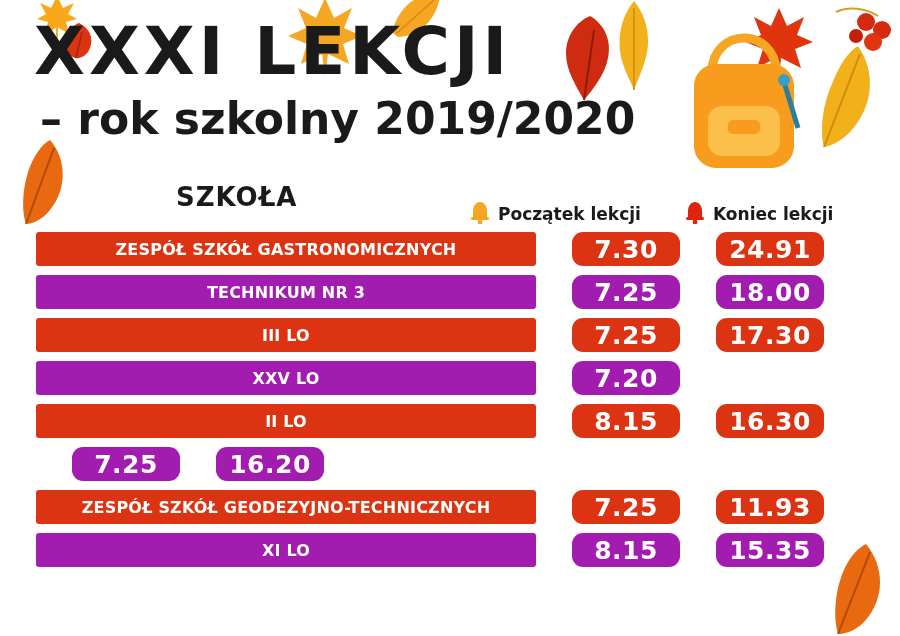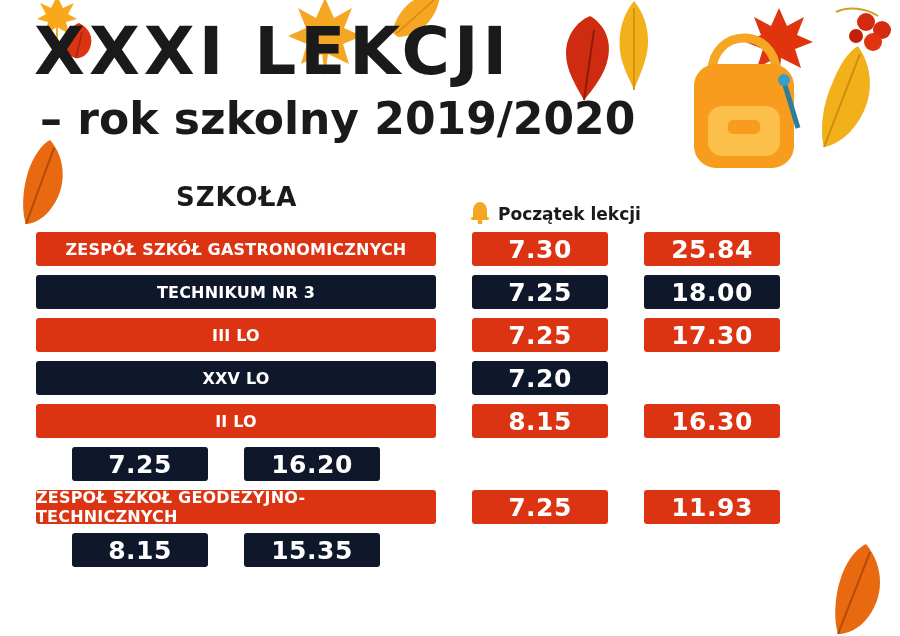--- a/index.html
+++ b/index.html
@@ -90,36 +90,36 @@
   .cell {
     height: 34px;
     display: flex;
     align-items: center;
     justify-content: center;
     color: #ffffff;
     font-family: "DejaVu Sans", sans-serif;
     font-weight: bold;
   }
   .cell-school {
-    width: 400px;
+    width: 500px;
     font-size: 16px;
     letter-spacing: 0.2px;
     border-radius: 3px;
   }
   .cell-time {
-    width: 136px;
+    width: 108px;
     font-size: 25px;
-    border-radius: 3px;
+    border-radius: 11px;
     letter-spacing: 0.5px;
   }
   .gap1 { width: 36px; }
   .gap2 { width: 36px; }
 
   .r-dark  { background: #dc3412; }
-  .r-light { background: #0f172a; }
+  .r-light { background: #a21caf; }
 </style>
 </head>
 <body>
 
 <div class="leaf" style="left:36px;top:-6px;">
   <svg width="42" height="46" viewBox="0 0 42 46">
       <path d="M21 2 L27 14 L38 9 L32 20 L41 25 L30 28 L33 40 L21 33 L9 41 L12 28 L1 25 L10 20 L4 9 L15 14 Z" fill="#f9a81a"></path>
       <path d="M21 33 L21 46" stroke="#f9a81a" stroke-width="2"></path>
     </svg>
 </div>
@@ -208,30 +208,40 @@
     <span>
       <svg width="20" height="24" viewBox="0 0 20 24">
           <path d="M10 2 C14 2 17 6 17 11 L17 17 L3 17 L3 11 C3 6 6 2 10 2 Z" fill="#f5a623"></path>
           <rect x="1" y="17" width="18" height="3" rx="1.5" fill="#f5a623"></rect>
           <circle cx="10" cy="22" r="2.4" fill="#f5a623"></circle>
         </svg>
     </span>
     <span class="head-label">Początek lekcji</span>
   </div>
 
+  <div class="head-group end">
+    <span>
+      <svg width="20" height="24" viewBox="0 0 20 24">
+          <path d="M10 2 C14 2 17 6 17 11 L17 17 L3 17 L3 11 C3 6 6 2 10 2 Z" fill="#e0240c"></path>
+          <rect x="1" y="17" width="18" height="3" rx="1.5" fill="#e0240c"></rect>
+          <circle cx="10" cy="22" r="2.4" fill="#e0240c"></circle>
+        </svg>
+    </span>
+    <span class="head-label">Koniec lekcji</span>
+  </div>
 </div>
 
 <div class="table">
 
   <div class="row">
     <div class="cell cell-school r-dark">ZESPÓŁ SZKÓŁ GASTRONOMICZNYCH</div>
     <div class="gap1"></div>
     <div class="cell cell-time r-dark">7.30</div>
     <div class="gap2"></div>
-    <div class="cell cell-time r-dark">25.84</div>
+    <div class="cell cell-time r-dark">24.91</div>
   </div>
 
   <div class="row">
     <div class="cell cell-school r-light">TECHNIKUM NR 3</div>
     <div class="gap1"></div>
     <div class="cell cell-time r-light">7.25</div>
     <div class="gap2"></div>
     <div class="cell cell-time r-light">18.00</div>
   </div>
 
@@ -267,19 +277,20 @@
 
   <div class="row">
     <div class="cell cell-school r-dark">ZESPÓŁ SZKÓŁ GEODEZYJNO-TECHNICZNYCH</div>
     <div class="gap1"></div>
     <div class="cell cell-time r-dark">7.25</div>
     <div class="gap2"></div>
     <div class="cell cell-time r-dark">11.93</div>
   </div>
 
   <div class="row">
+    <div class="cell cell-school r-light">XI LO</div>
     <div class="gap1"></div>
     <div class="cell cell-time r-light">8.15</div>
     <div class="gap2"></div>
     <div class="cell cell-time r-light">15.35</div>
   </div>
 
 </div>
 
 </body></html>

